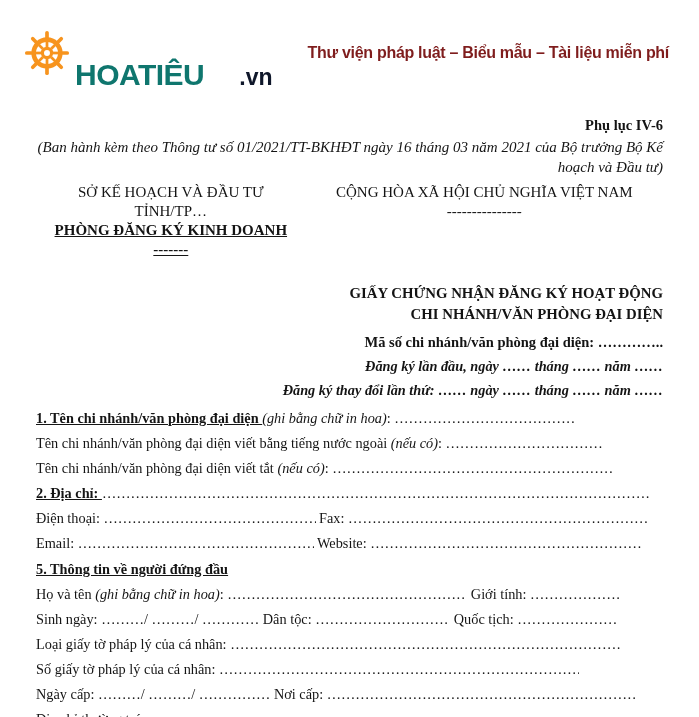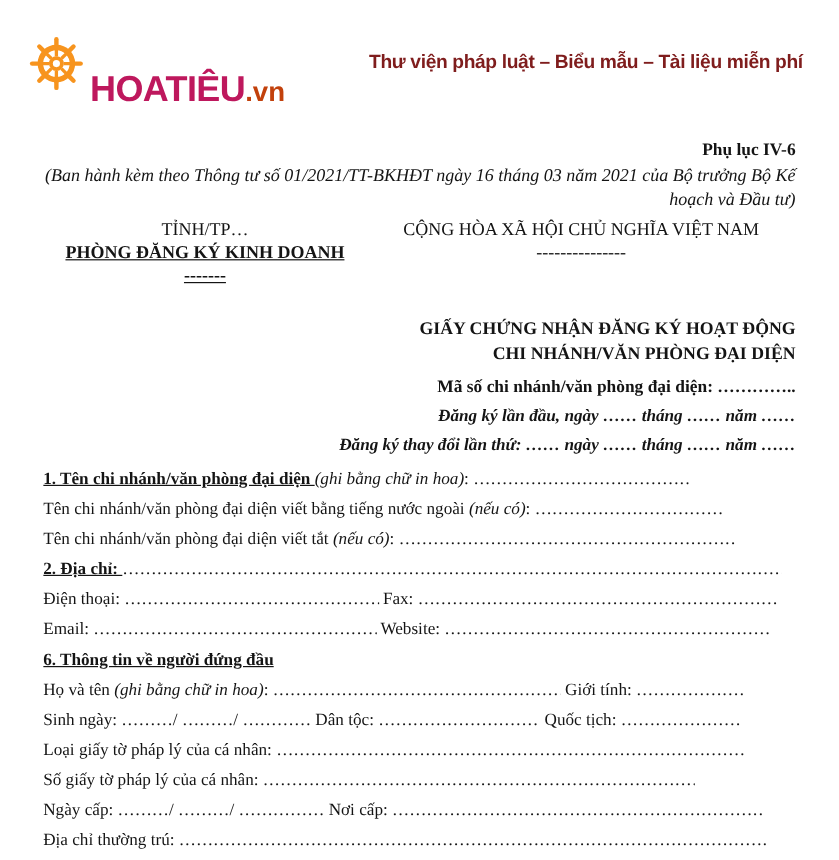--- a/index.html
+++ b/index.html
@@ -7,25 +7,25 @@
   .page {
     position:relative; width:699px; height:717px; background:#ffffff;
     overflow:hidden; font-family:"Liberation Serif", serif; color:#141414;
   }
   
   .site-header { display:flex; align-items:center; padding:14px 30px 0 24px; }
   .logo { display:flex; align-items:center; gap:5px; }
   .logo-text { display:flex; align-items:baseline; }
   .logo-name {
     font-family:"Liberation Sans", sans-serif; font-weight:700;
-    font-size:30px; letter-spacing:-0.5px; color:#be185d;margin-top:44px;
+    font-size:30px; letter-spacing:-0.5px; color:#0f766e;margin-top:44px;
   }
   .logo-tld {
     font-family:"Liberation Sans", sans-serif; font-weight:700;
-    font-size:23px; color:#c2410c;
+    font-size:23px; color:#0f172a;margin-left:35px;
   }
   .tagline {
     margin-left:auto; font-family:"Liberation Sans", sans-serif;
     font-weight:700; font-size:16px; letter-spacing:-0.3px; color:#7f1d1d;
     white-space:nowrap;
   }
   
   .doc { padding:0 36px; }
   .center { text-align:right; }
   .appendix { margin-top:24px; font-weight:700; font-size:14.5px; line-height:18px; }
@@ -89,20 +89,21 @@
     <div class="tagline">Thư viện pháp luật – Biểu mẫu – Tài liệu miễn phí</div>
   </header>
 
   <main class="doc">
 
     <p class="appendix center">Phụ lục IV-6</p>
     <p class="note center">(Ban hành kèm theo Thông tư số 01/2021/TT-BKHĐT ngày 16 tháng 03 năm 2021 của Bộ trưởng Bộ Kế hoạch và Đầu tư)</p>
 
     <div class="letterhead">
       <div class="lh-left">
+        <div>SỞ KẾ HOẠCH VÀ ĐẦU TƯ</div>
         <div>TỈNH/TP…</div>
         <div class="b">PHÒNG ĐĂNG KÝ KINH DOANH</div>
         <div class="b">-------</div>
       </div>
       <div class="lh-right">
         <div>CỘNG HÒA XÃ HỘI CHỦ NGHĨA VIỆT NAM</div>
         <div>---------------</div>
       </div>
     </div>
 
@@ -122,21 +123,21 @@
       <p><span>Tên chi nhánh/văn phòng đại diện viết bằng tiếng nước ngoài </span><span class="i">(nếu có)</span><span>: </span><span class="fill w156">……………………………………………………………………………………………………………………………………………………………………</span></p>
 
       <p><span>Tên chi nhánh/văn phòng đại diện viết tắt </span><span class="i">(nếu có)</span><span>: </span><span class="fill w282">……………………………………………………………………………………………………………………………………………………………………</span></p>
 
       <p><span class="b">2. Địa chỉ: </span><span class="fill w549">……………………………………………………………………………………………………………………………………………………………………</span></p>
 
       <p><span>Điện thoại: </span><span class="fill w212">……………………………………………………………………………………………………………………………………………………………………</span><span> Fax: </span><span class="fill w300">……………………………………………………………………………………………………………………………………………………………………</span></p>
 
       <p><span>Email: </span><span class="fill w236">……………………………………………………………………………………………………………………………………………………………………</span><span> Website: </span><span class="fill w272">……………………………………………………………………………………………………………………………………………………………………</span></p>
 
-      <p><span class="b">6. Thông tin về người đứng đầu</span></p>
+      <p><span class="b">5. Thông tin về người đứng đầu</span></p>
 
       <p><span>Họ và tên </span><span class="i">(ghi bằng chữ in hoa)</span><span>: </span><span class="fill w240">……………………………………………………………………………………………………………………………………………………………………</span><span> Giới tính: </span><span class="fill w90">……………………………………………………………………………………………………………………………………………………………………</span></p>
 
       <p><span>Sinh ngày: ………/ ………/ ………… </span><span>Dân tộc: </span><span class="fill w135">……………………………………………………………………………………………………………………………………………………………………</span><span> Quốc tịch: </span><span class="fill w100">……………………………………………………………………………………………………………………………………………………………………</span></p>
 
       <p><span>Loại giấy tờ pháp lý của cá nhân: </span><span class="fill w392">……………………………………………………………………………………………………………………………………………………………………</span></p>
 
       <p><span>Số giấy tờ pháp lý của cá nhân: </span><span class="fill w360">……………………………………………………………………………………………………………………………………………………………………</span></p>
 
       <p><span>Ngày cấp: ………/ ………/ …………… </span><span>Nơi cấp: </span><span class="fill w310">……………………………………………………………………………………………………………………………………………………………………</span></p>

